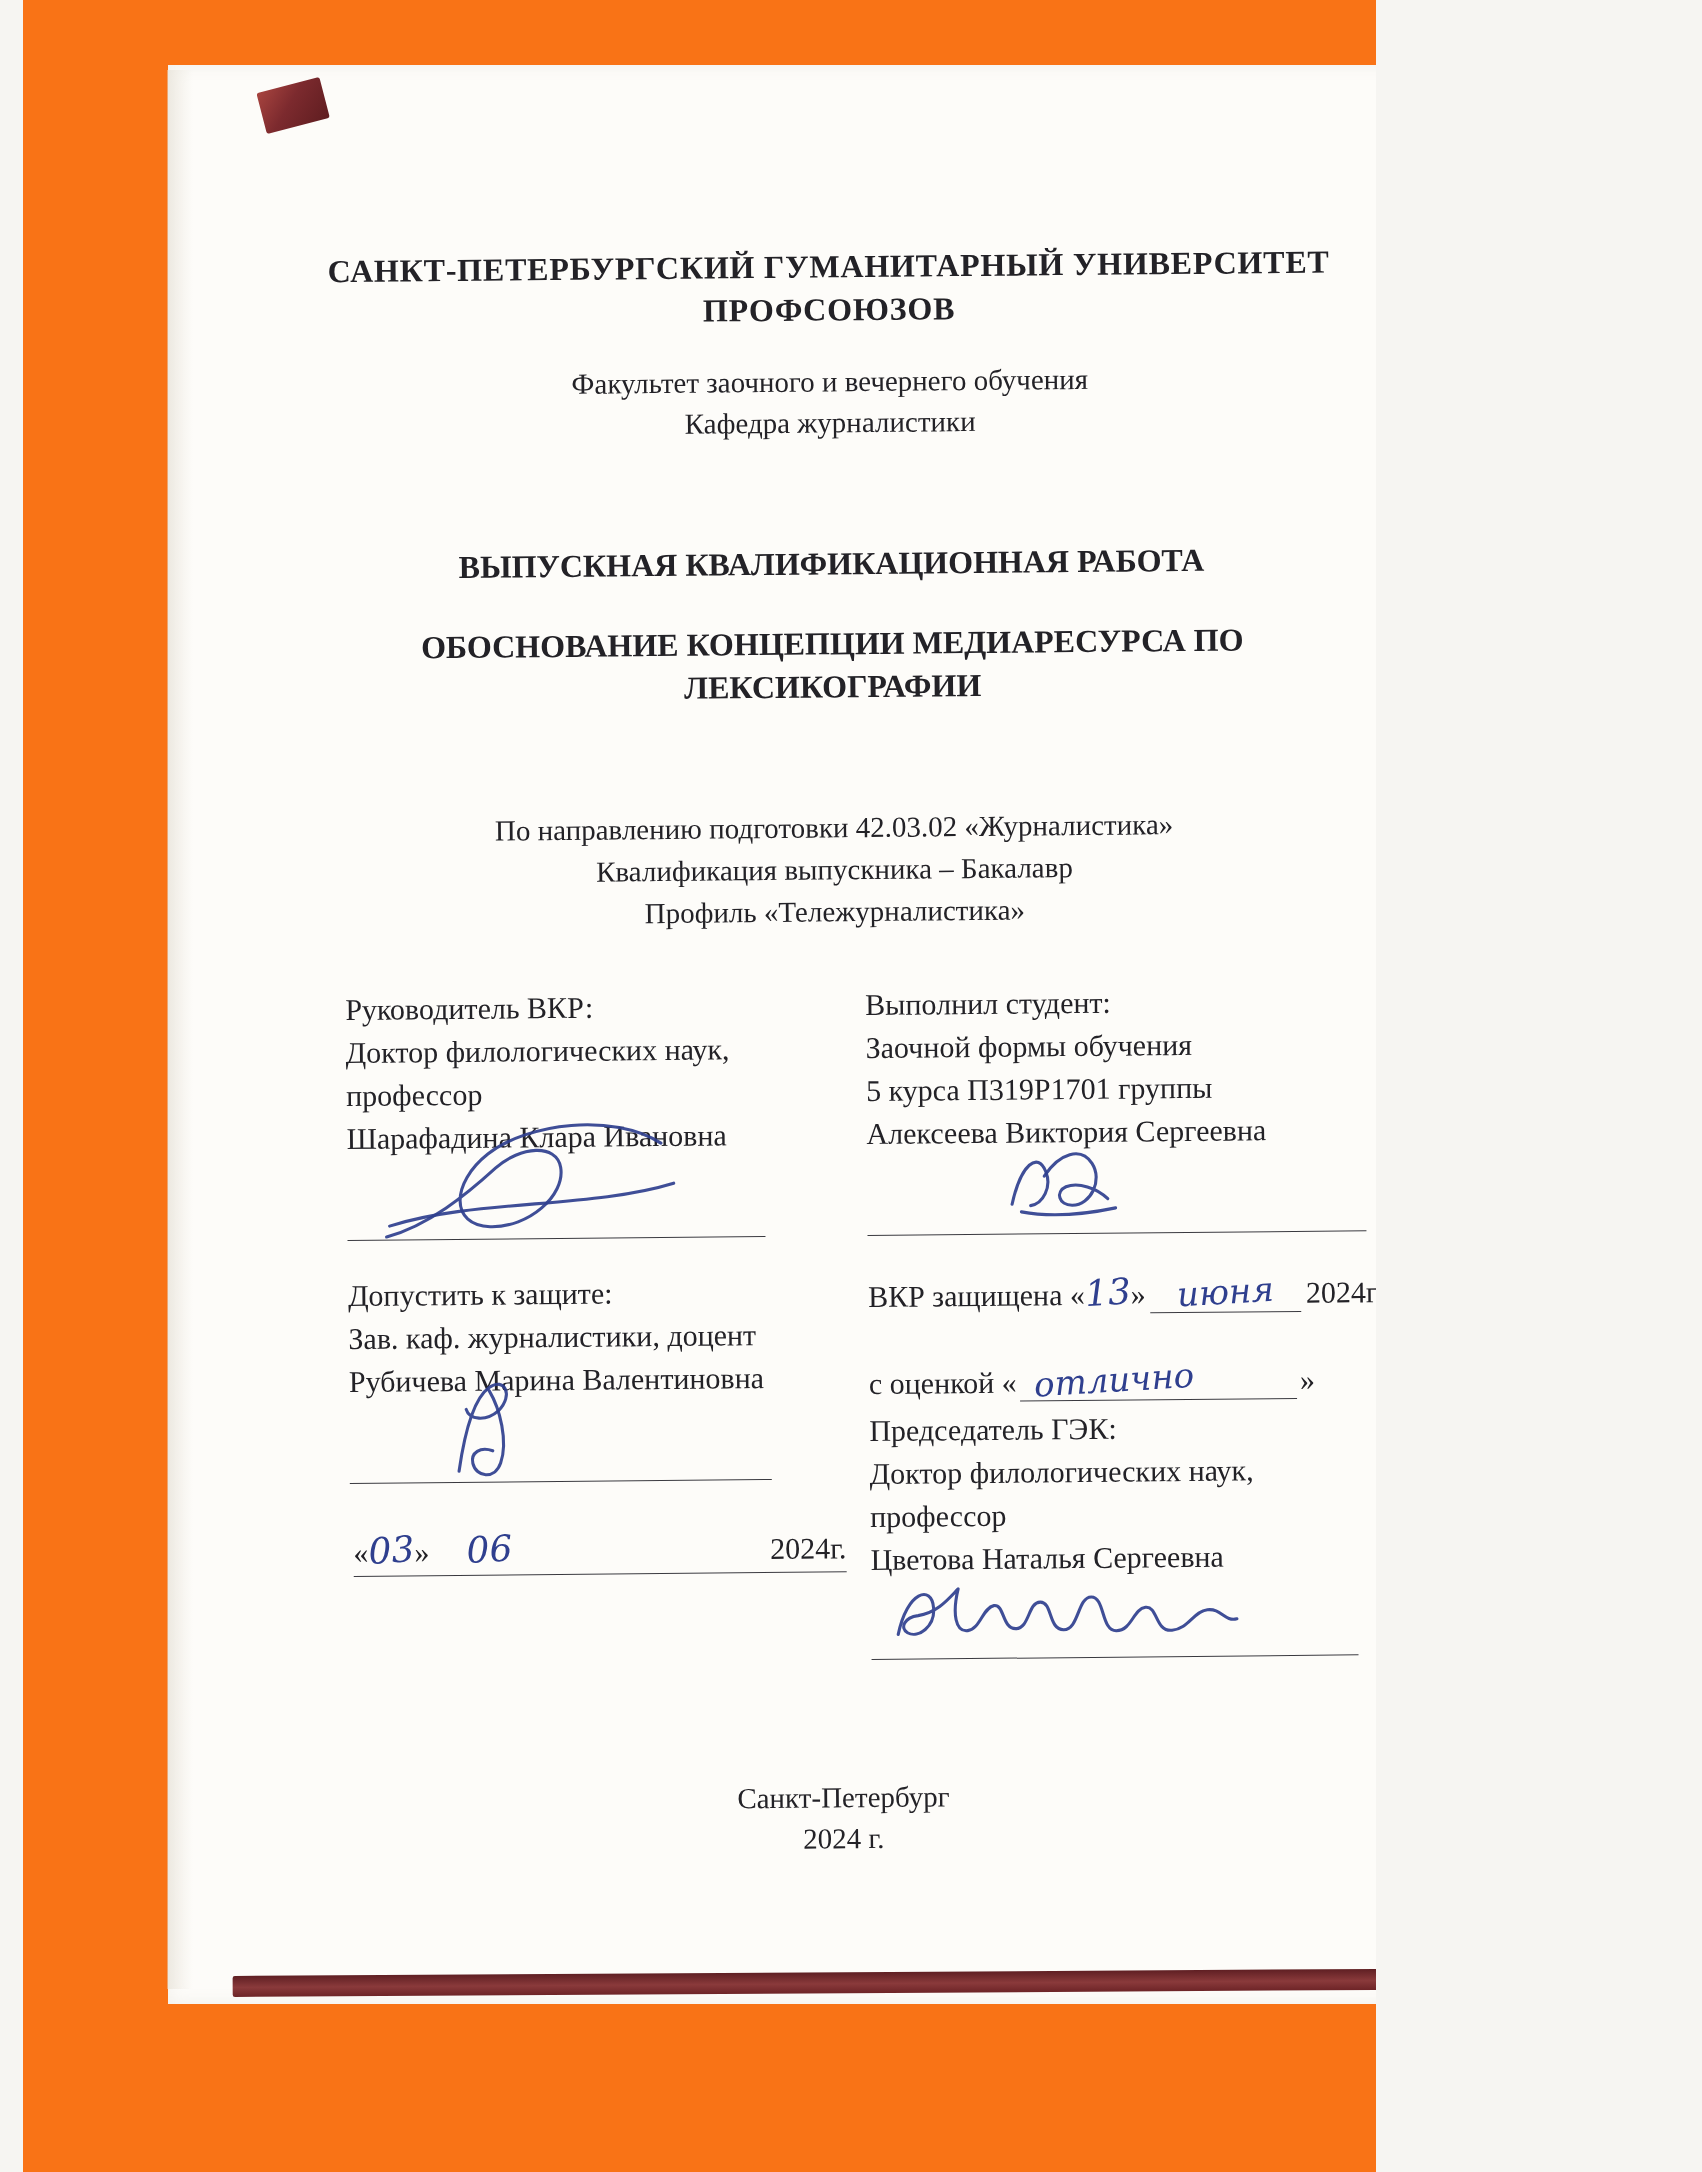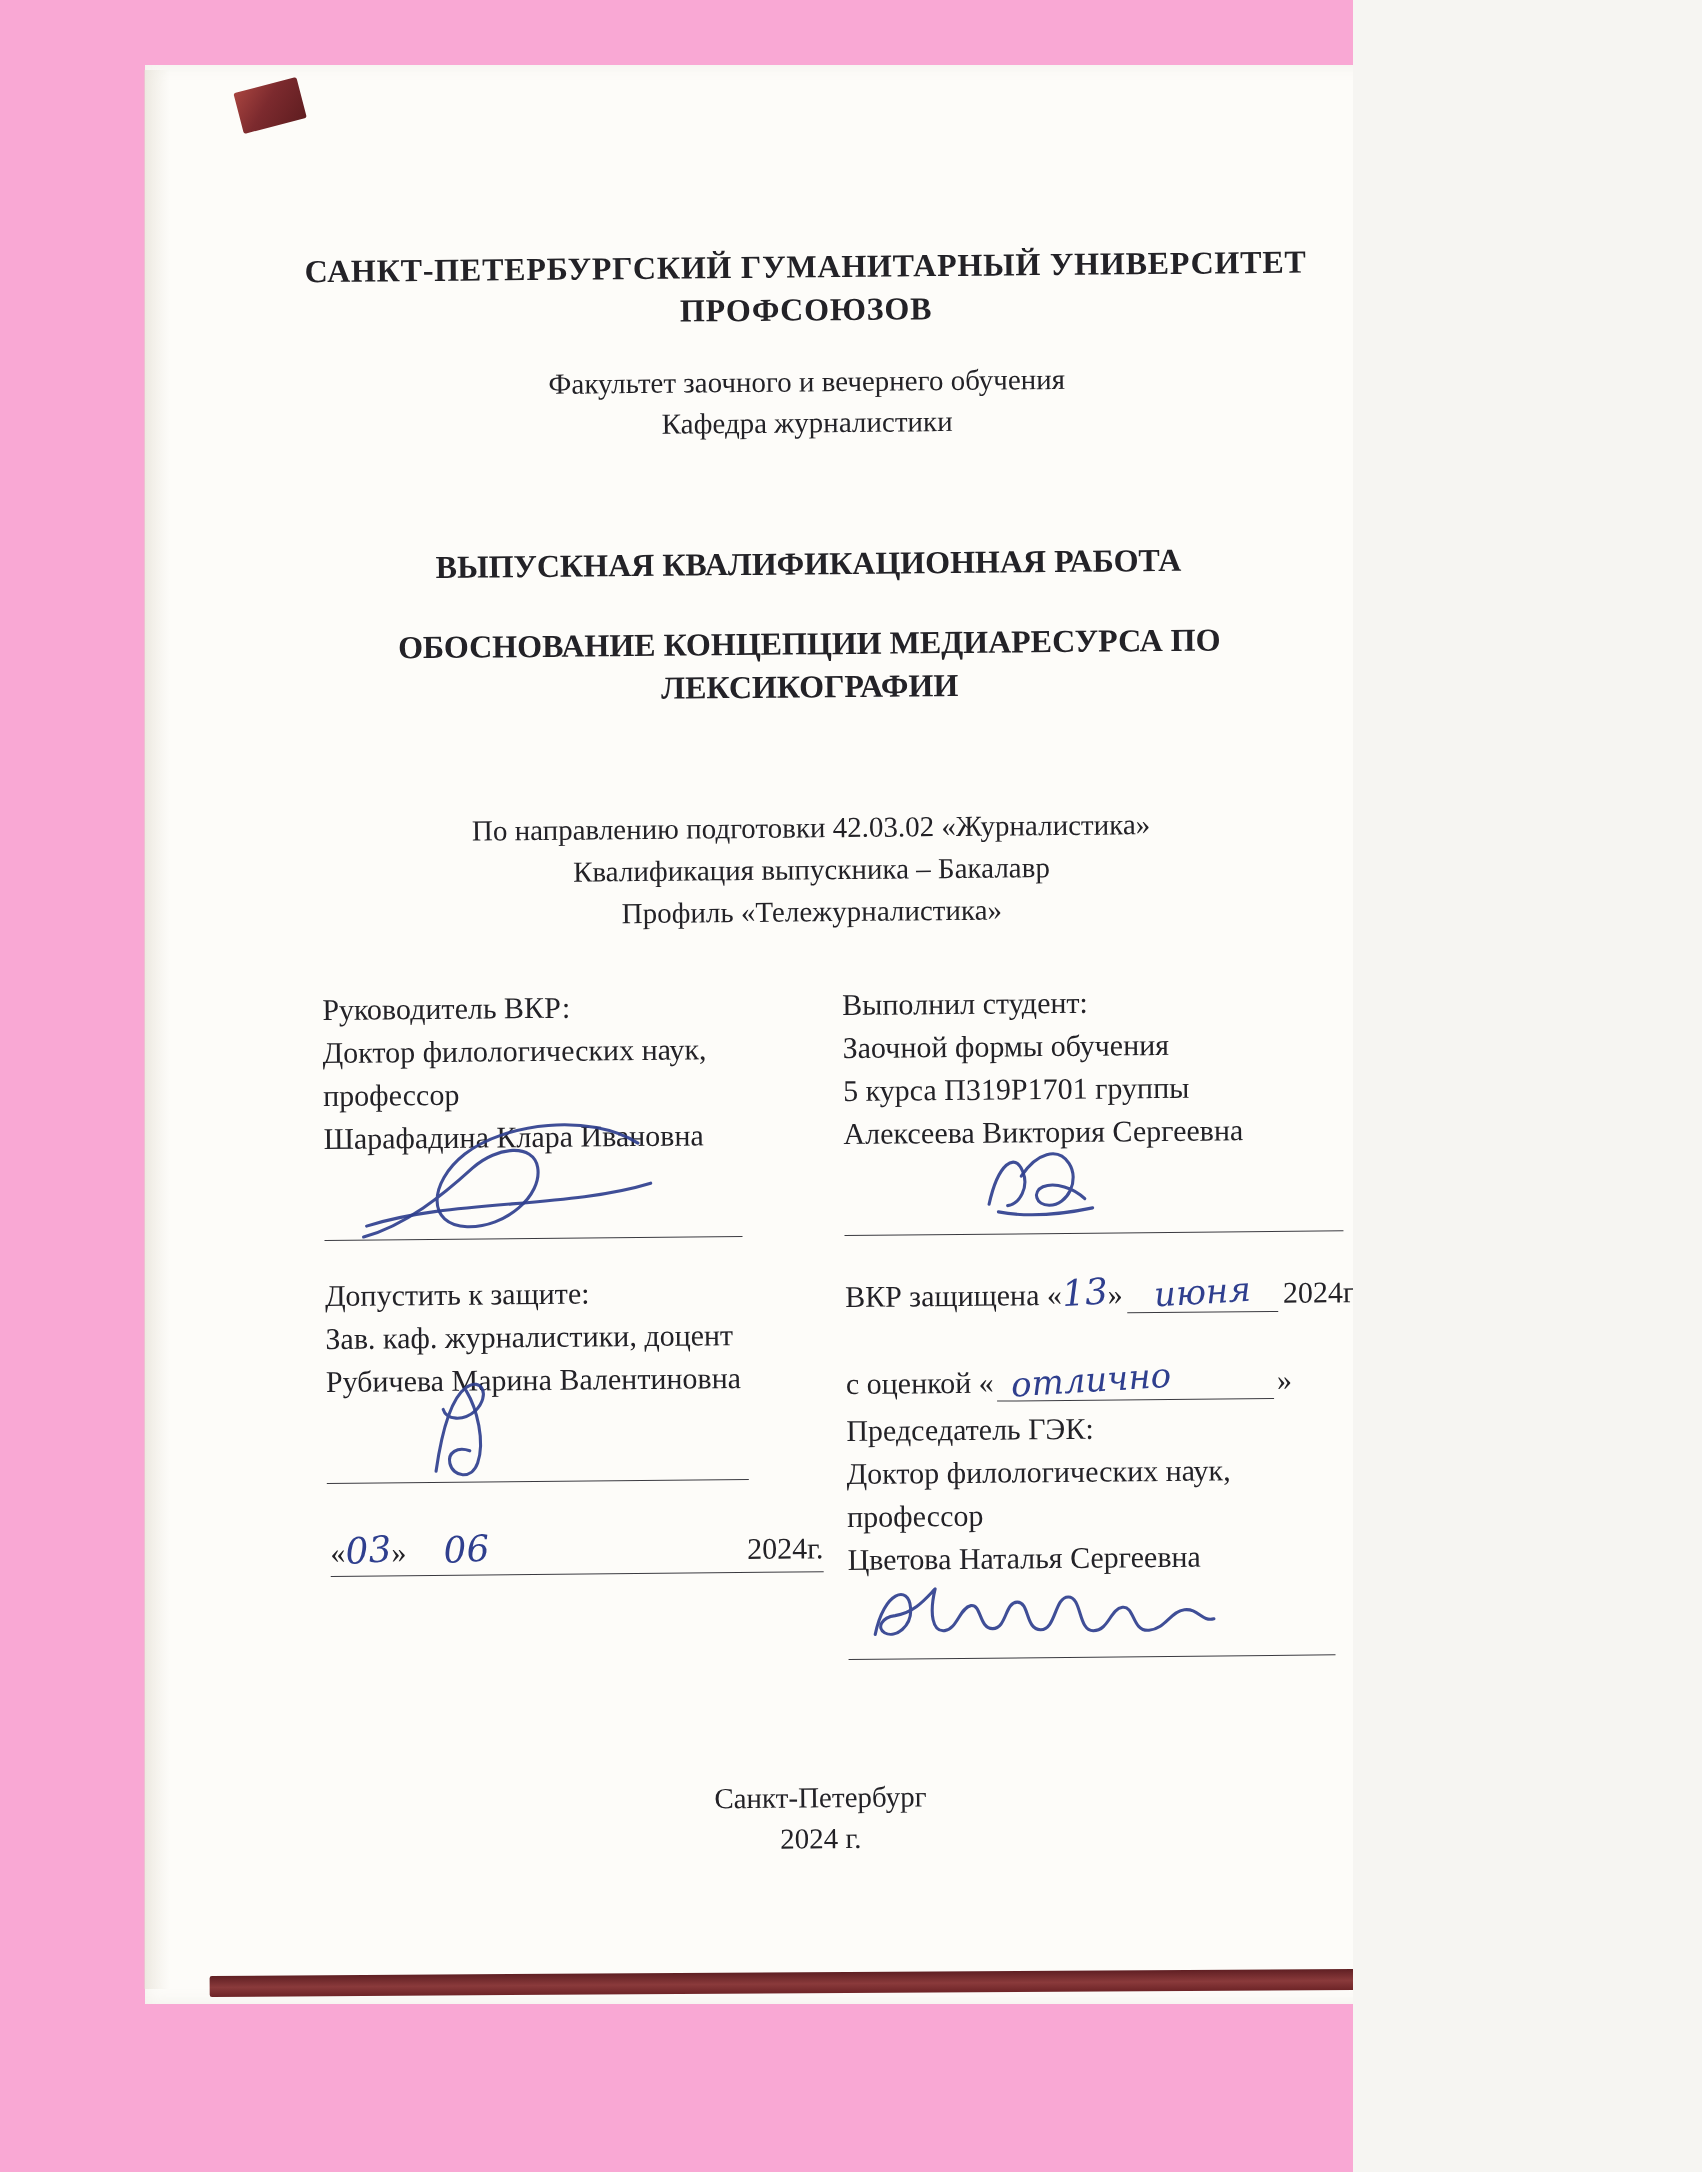--- a/index.html
+++ b/index.html
@@ -4,24 +4,25 @@
 <style>
   :root{
     --ink:#2f3f8e;
     --cover:#7c2a2e;
     --line:#3a3a40;
   }
   html,body{margin:0;padding:0;background:#f6f5f2;}
   .stage{
     position:relative;
     width:1353px;height:2172px;
-    background:#f9a8d4;
+    background:#f97316;
     overflow:hidden;
     font-family:"Liberation Serif", serif;
     color:#232227;
+    margin-left:23px;
   }
   .tilt{position:absolute;inset:0;transform:rotate(-0.55deg);transform-origin:55% 45%;}
   .abs{position:absolute;}
   .center{left:0;width:1625px;text-align:center;}
   .b{font-weight:bold;}
   .t41{font-size:32px;line-height:43px;}
   .t38{font-size:29px;line-height:42px;}
   .t37{font-size:29px;line-height:41px;}
   .t39{font-size:30px;line-height:43px;}
   .ls1{letter-spacing:0.8px;}

